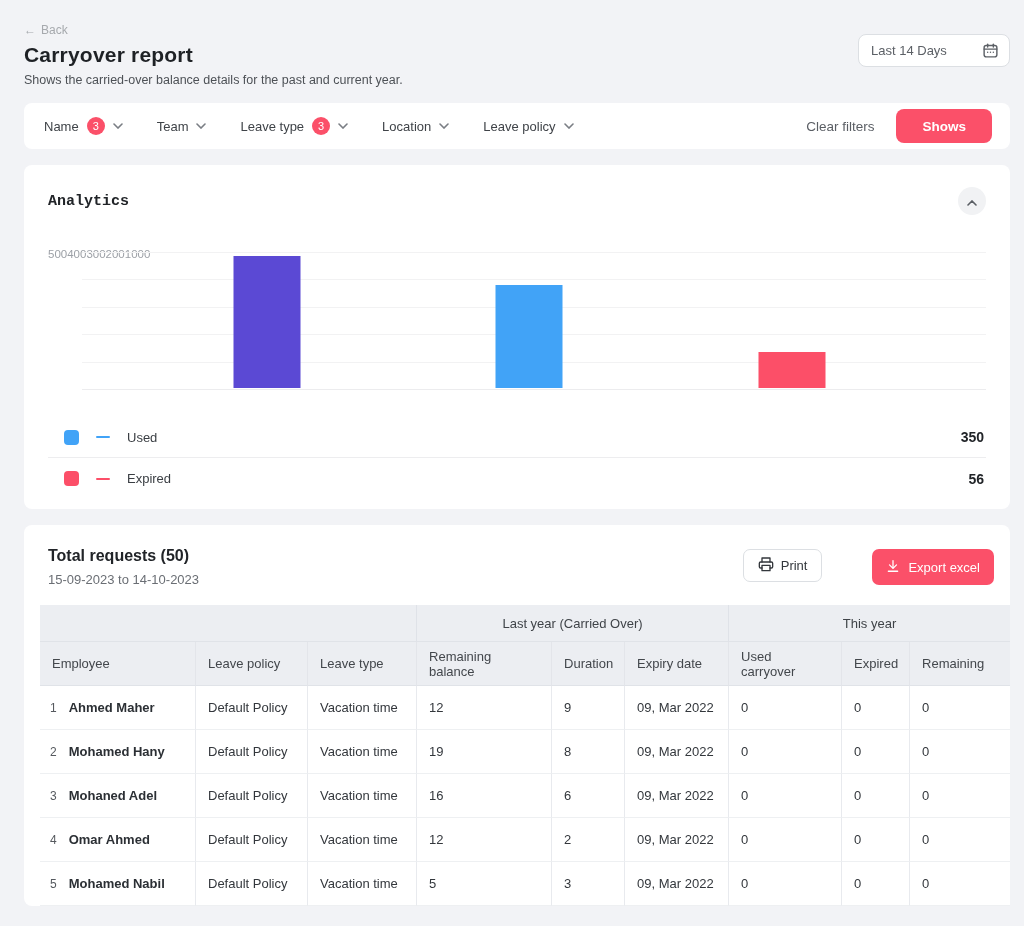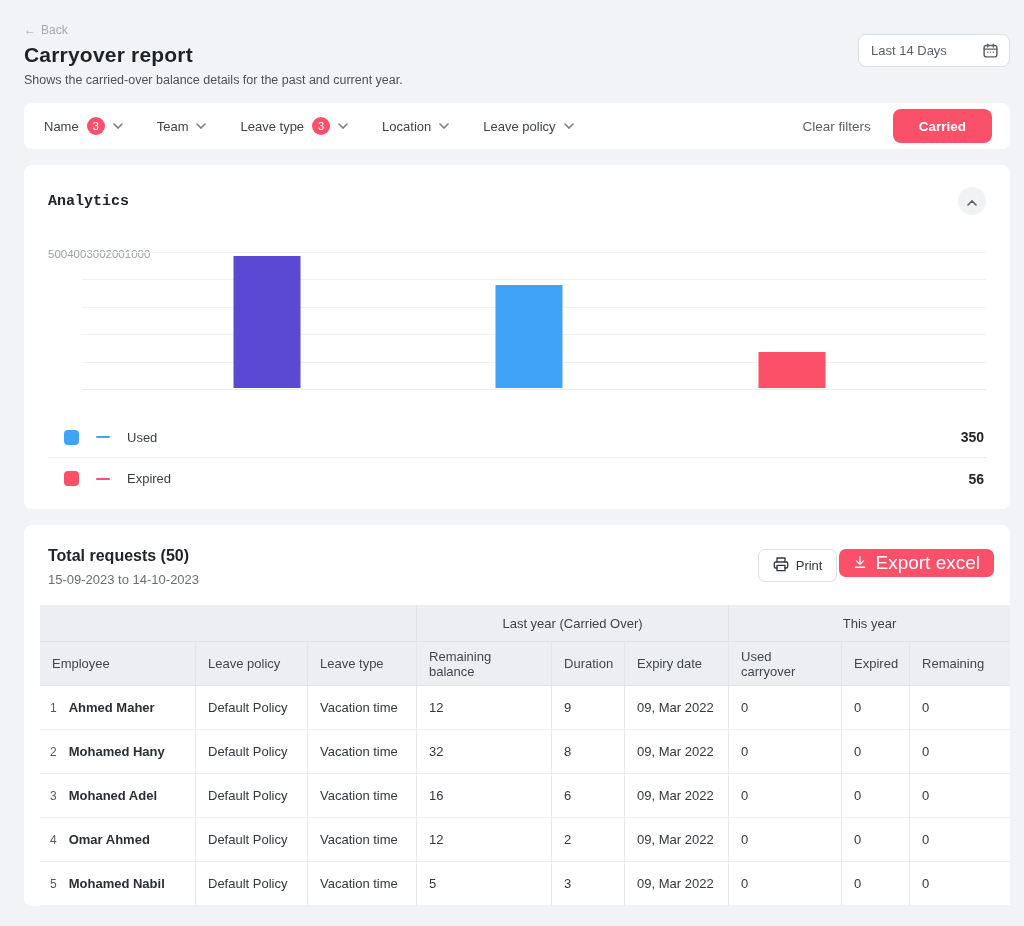--- a/index.html
+++ b/index.html
@@ -72,23 +72,23 @@
   .requests-head { display:flex; align-items:center; position:relative; padding:0 8px; }
   .requests-title { font-size:16px; font-weight:700; color:#212428; }
   .requests-range { font-size:13px; color:#6a6e74; margin-top:7px; }
   .head-actions { position:absolute; right:0; top:2px; display:flex; gap:2px; }
   .print-btn {
     background:#fff; border:1px solid #dcdfe3; border-radius:7px; height:33px;
     display:flex; align-items:center; gap:7px; padding:0 14px; font-size:13px; color:#33373c;
     cursor:pointer; font-family:"Liberation Sans", sans-serif;
   }
   .export-btn {
-    background:#fb5069; border:none; border-radius:7px; height:28px;
-    display:flex; align-items:center; gap:8px; padding:0 14px; font-size:19px; color:#fff;
-    cursor:pointer; font-family:"Liberation Sans", sans-serif;
+    background:#fb5069; border:none; border-radius:7px; height:36px;
+    display:flex; align-items:center; gap:8px; padding:0 14px; font-size:13px; color:#fff;
+    cursor:pointer; font-family:"Liberation Sans", sans-serif;margin-left:48px;
   }
 
   table { border-collapse:separate; border-spacing:0; table-layout:fixed; width:970px; margin:18px auto 0 auto; font-size:13px; }
   th, td { border-right:1px solid #e8eaee; }
   th:last-child, td:last-child { border-right:none; }
   .group-row th {
     background:#eceef2; height:37px; font-weight:400; color:#3f4348; font-size:13px;
     border-bottom:1px solid #e0e3e8;
   }
   .group-row th.g-blank { border-right:1px solid #dfe2e8; }
@@ -171,21 +171,21 @@
     <div class="filter-item">
       <span>Leave policy</span>
       <span class="chev">
           <svg width="10" height="6" viewBox="0 0 10 6" fill="none" stroke="#7a7e84" stroke-width="1.6" stroke-linecap="round">
             <path d="M1 1l4 4 4-4"></path>
           </svg>
         </span>
     </div>
     <div class="filter-spacer"></div>
     <div class="clear-filters">Clear filters</div>
-    <button class="filter-btn">Carried</button>
+    <button class="filter-btn">Shows</button>
   </div>
 
   <div class="card analytics">
     <div class="analytics-head">
       <div class="section-title">Analytics</div>
       <button class="collapse-btn">
         <span><svg width="10" height="6" viewBox="0 0 10 6" fill="none" stroke="#5a5e64" stroke-width="1.6" stroke-linecap="round">
               <path d="M1 5l4-4 4 4"></path>
             </svg></span>
       </button>
@@ -308,21 +308,21 @@
         </tr>
         <tr>
           <td class="emp-cell">
               <span class="emp-wrap">
                 <span class="row-num">2</span>
                 <span class="emp-name">Mohamed Hany</span>
               </span>
             </td>
           <td>Default Policy</td>
           <td>Vacation time</td>
-          <td>32</td>
+          <td>19</td>
           <td>8</td>
           <td>09, Mar 2022</td>
           <td>0</td>
           <td>0</td>
           <td>0</td>
         </tr>
         <tr>
           <td class="emp-cell">
               <span class="emp-wrap">
                 <span class="row-num">3</span>

